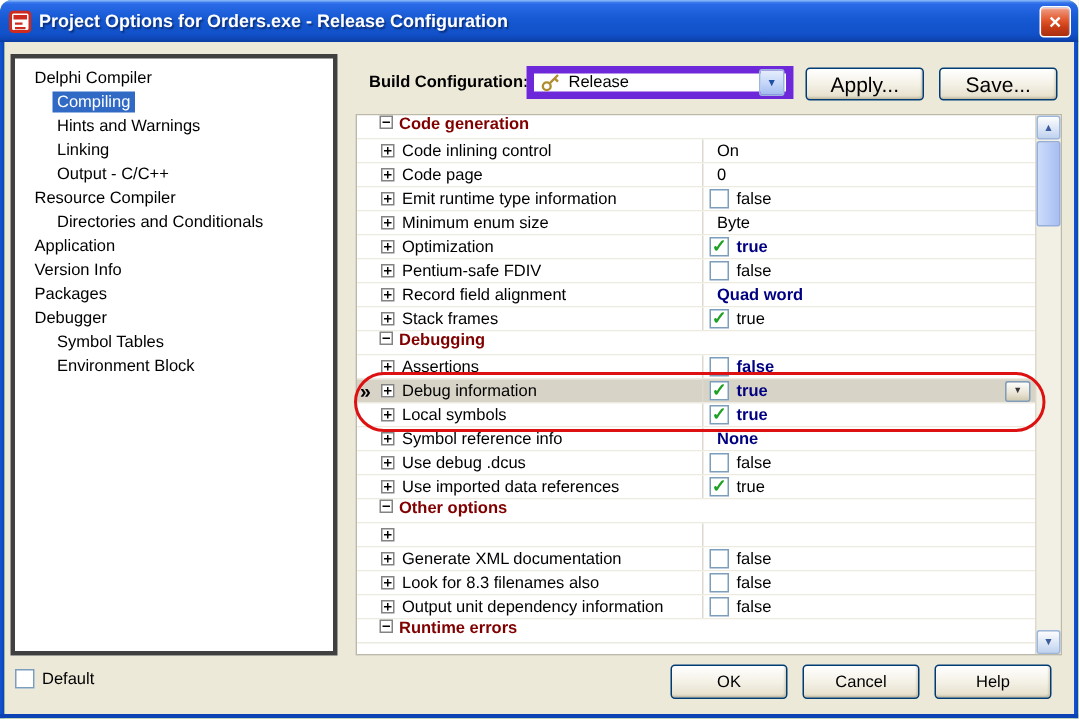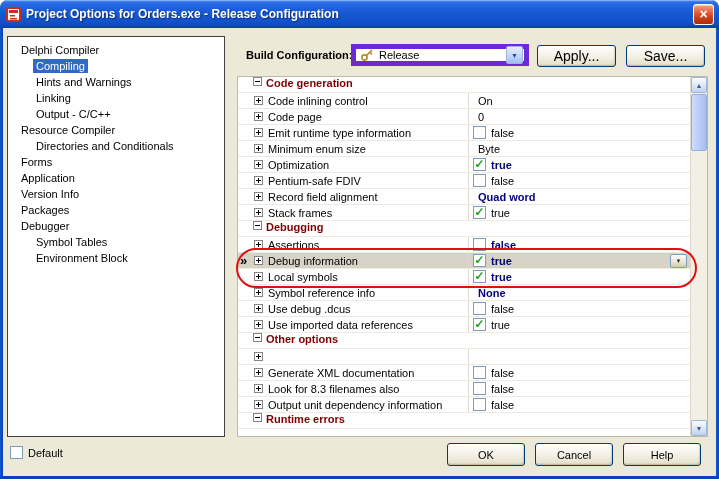--- a/index.html
+++ b/index.html
@@ -22,21 +22,21 @@
     box-shadow:inset 0 1px 1px rgba(255,255,255,.5); cursor:default; }
   .frame { position:absolute; background:linear-gradient(90deg,#1355d4,#0c43b4); }
   .frame.l { left:0; top:28px; bottom:0; width:3px; }
   .frame.r { right:0; top:28px; bottom:0; width:3px; }
   .frame.b { left:0; right:0; bottom:0; height:3px; background:#0c43b4; }
 
   .dlg-body { position:absolute; left:3px; top:28px; right:3px; bottom:3px; background:#ECE9D8; }
 
   
   .tree { position:absolute; left:4px; top:8px; width:218px; height:401px;
-    background:#fff; border:1px solid #404040; padding-top:5px; overflow:hidden; }
+    background:#fff; border:3px solid #404040; padding-top:5px; overflow:hidden; }
   .tree-item { height:16px; display:flex; align-items:center; white-space:nowrap; }
   .tree-item.lvl0 { padding-left:10px; }
   .tree-item.lvl1 { padding-left:25px; }
   .tree-item .tree-label { padding:1px 3px; }
   .tree-item.selected .tree-label { background:var(--selection-color,#316AC5); color:#fff; }
 
   
   .bc-label { position:absolute; left:243px; top:21px; font-weight:bold; }
   .combo { position:absolute; left:348px; top:16px; width:178px; height:22px;
     background:#fff; border:5px solid #6d28d9; display:flex; align-items:center; padding-left:4px; }
@@ -145,23 +145,20 @@
         <div class="tree-item lvl1">
           <span class="tree-label">Output - C/C++</span>
         </div>
         <div class="tree-item lvl0">
           <span class="tree-label">Resource Compiler</span>
         </div>
         <div class="tree-item lvl1">
           <span class="tree-label">Directories and Conditionals</span>
         </div>
         <div class="tree-item lvl0">
-          <span class="tree-label">Forms</span>
-        </div>
-        <div class="tree-item lvl0">
           <span class="tree-label">Application</span>
         </div>
         <div class="tree-item lvl0">
           <span class="tree-label">Version Info</span>
         </div>
         <div class="tree-item lvl0">
           <span class="tree-label">Packages</span>
         </div>
         <div class="tree-item lvl0">
           <span class="tree-label">Debugger</span>

